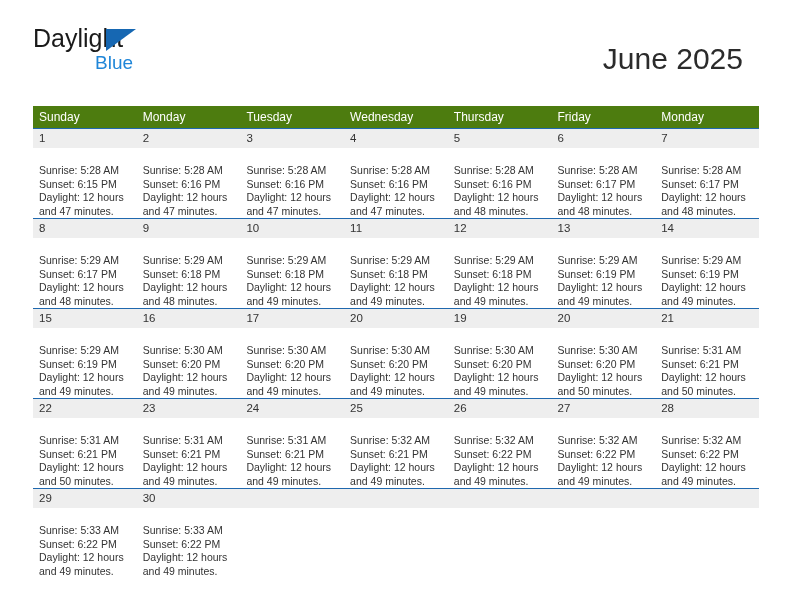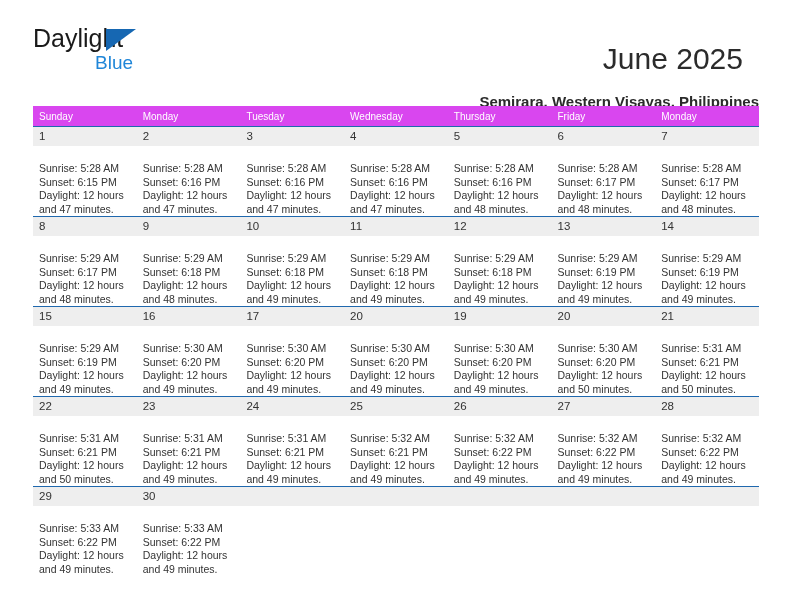--- a/index.html
+++ b/index.html
@@ -89,23 +89,23 @@
   
   .calendar {
     position: absolute;
     left: 33px;
     top: 106px;
     width: 726px;
     border-collapse: collapse;
     table-layout: fixed;
   }
   .calendar th {
-    background: #d946ef;
+    background: #4d7c0f;
     color: #ffffff;
-    font-size: 10px;
+    font-size: 12px;
     font-weight: normal;
     text-align: left;
     padding: 4px 0 4px 6px;
     height: 12px;
     border: none;
   }
   .calendar td {
     width: 103.7px;
     vertical-align: top;
     padding: 0;
@@ -146,21 +146,20 @@
   <div class="header">
 
     <div class="brand">
       <span class="brand-line1">Daylight</span>
       <span class="brand-tri"></span>
       <span class="brand-line2">Blue</span>
     </div>
 
     <div class="title-block">
       <div class="cal-title">June 2025</div>
-      <div class="cal-subtitle">Semirara, Western Visayas, Philippines</div>
     </div>
 
   </div>
 
   <table class="calendar">
     <thead>
       <tr>
         <th>Sunday</th>
         <th>Monday</th>
         <th>Tuesday</th>

